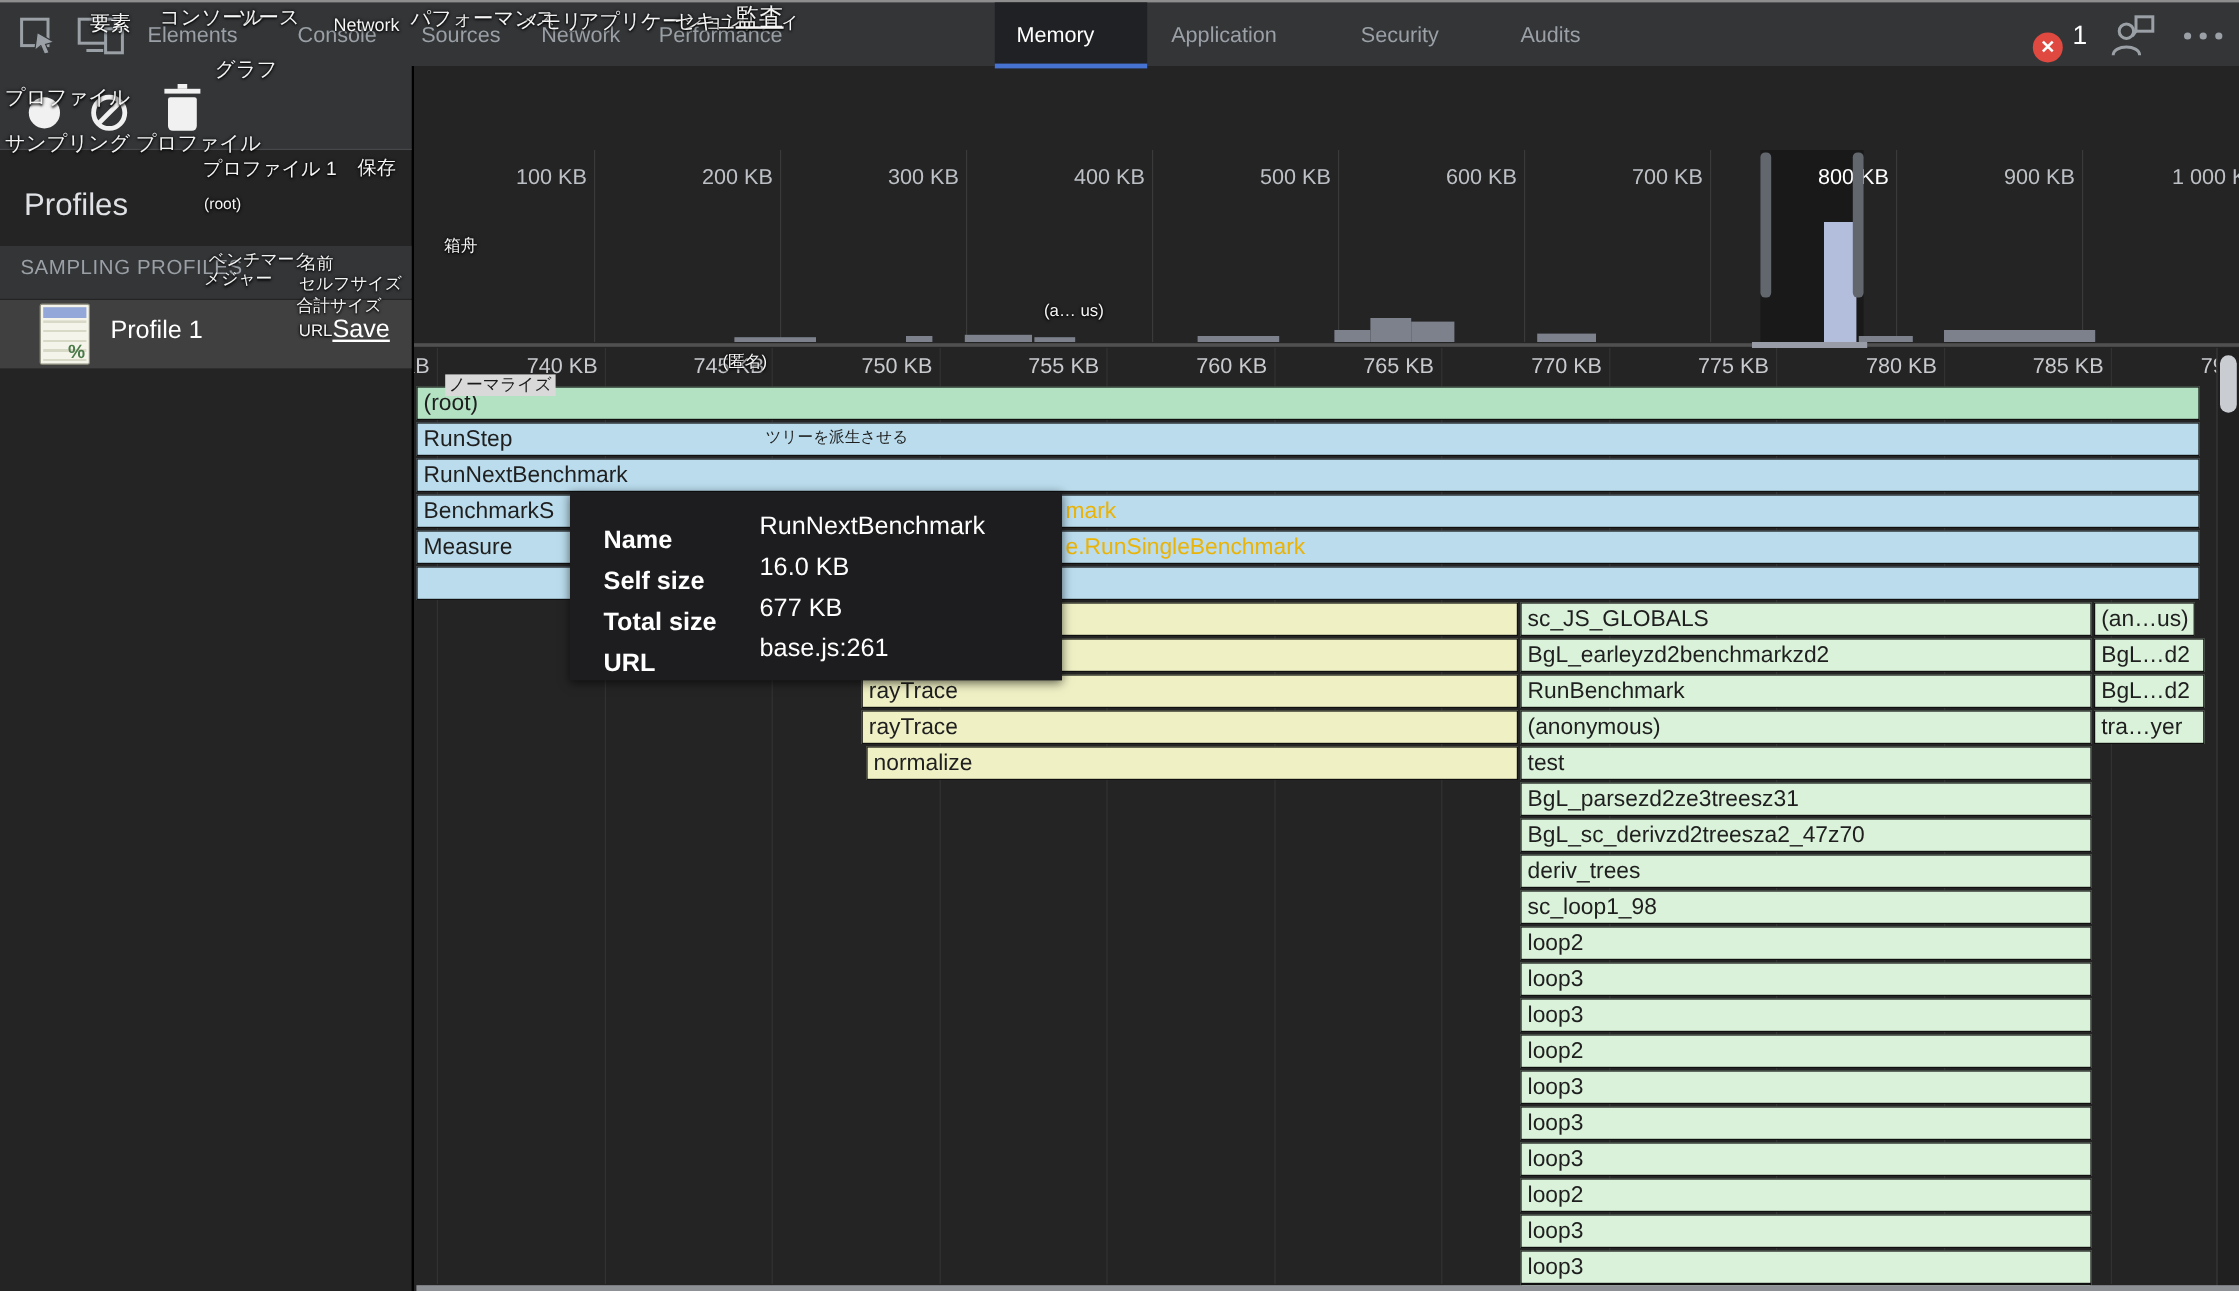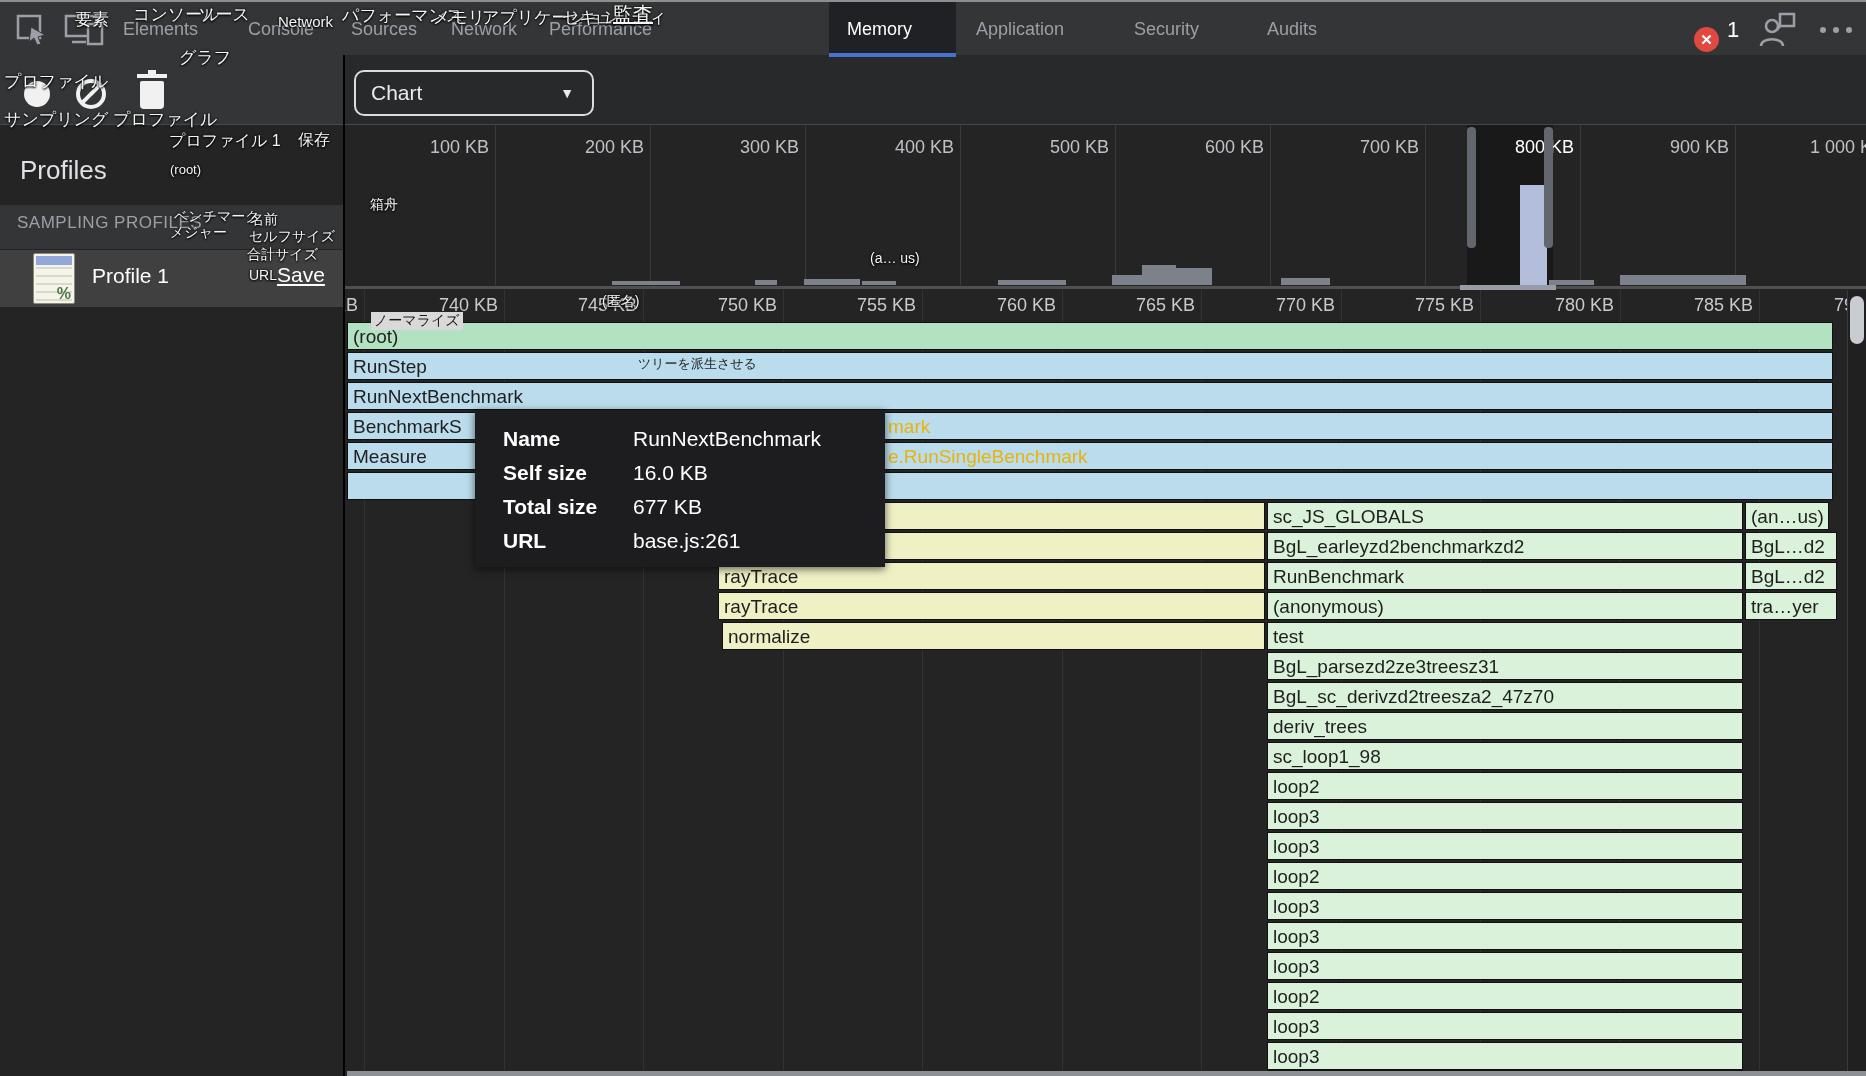--- a/index.html
+++ b/index.html
@@ -70,21 +70,21 @@
   .annot.chip { color:#1a1a1a; text-shadow:none; background:#d9d9d9; padding:0 3px;margin-left:15px; }
 
   #divider-strip { position:absolute; left:345px; top:286px; width:1521px; height:3px; background:#505050; z-index:4; }
   #divider-grip { position:absolute; left:1460px; top:285px; width:96px; height:5px; background:#979ca6; z-index:4; }
 
   #sel-window { position:absolute; top:125px; height:160px; background:#191919; z-index:1; }
   .sel-handle { position:absolute; top:127px; width:9px; height:121px; background:#62666d; border-radius:4px; z-index:4; cursor:ew-resize; }
 
   #tooltip { position:absolute; background:#1d1d1f; z-index:30; box-shadow:0 2px 8px rgba(0,0,0,.6); }
   .tt-row { display:flex; height:34px; line-height:34px; font-size:21px; color:#fff; }
-  .tt-label { width:130px; font-weight:bold; }
+  .tt-label { width:130px; font-weight:bold;margin-top:12px; }
 
   #vscroll-track { position:absolute; left:1847px; top:290px; width:19px; height:786px; background:#202020;
                    border-left:1px solid #3a3a3a; z-index:6; }
   #vscroll-thumb { position:absolute; left:2px; top:6px; width:14px; height:48px; background:#c9cdd2; border-radius:7px; }
   #hscroll { position:absolute; left:347px; top:1071px; width:1519px; height:5px; background:#8d9196; z-index:6; }
 
   svg { display:block; }
 </style>
 </head>
 <body>
@@ -248,26 +248,20 @@
       <div id="profile-ico">
         <div class="hdr"></div>
           <div class="grid"></div>
         <div class="pct">%</div>
       </div>
       <div id="profile-name">Profile 1</div>
       <div id="save-link">Save</div>
     </div>
   </div>
 
-  <div id="main-toolbar">
-    <div id="chart-select">
-      <span>Chart</span>
-      <span class="caret">▼</span>
-    </div>
-  </div>
 
   <div id="tooltip" style="left: 475px; top: 410px; width: 410px; height: 157px; padding: 12px 0px 0px 28px; background: rgb(29, 29, 31);">
       <div class="tt-row">
         <div class="tt-label">Name</div>
         <div class="tt-value">RunNextBenchmark</div>
       </div>
       <div class="tt-row">
         <div class="tt-label">Self size</div>
         <div class="tt-value">16.0 KB</div>
       </div>

